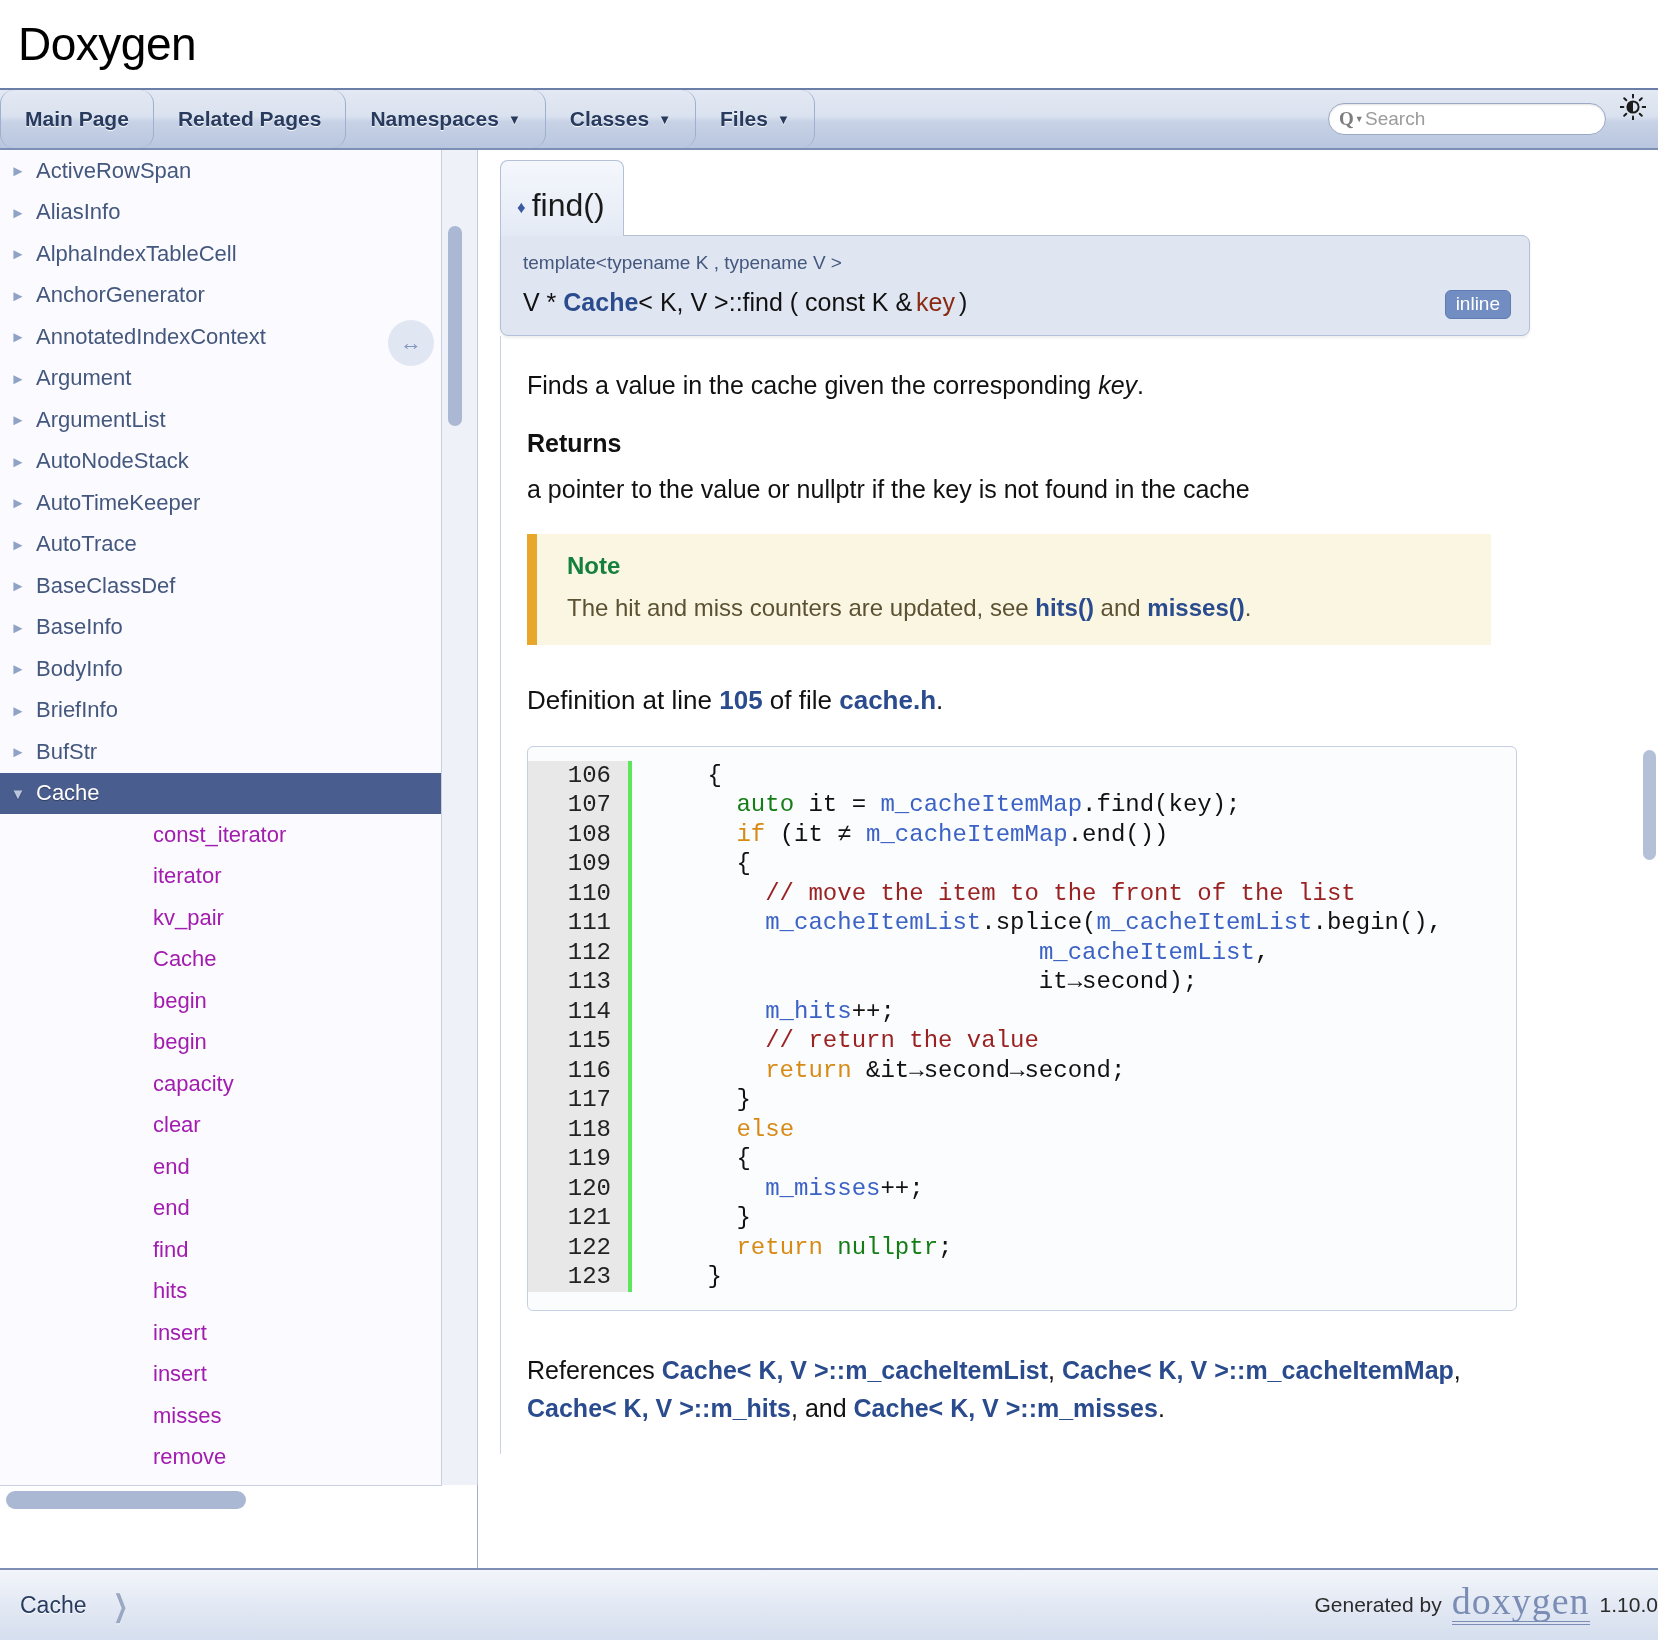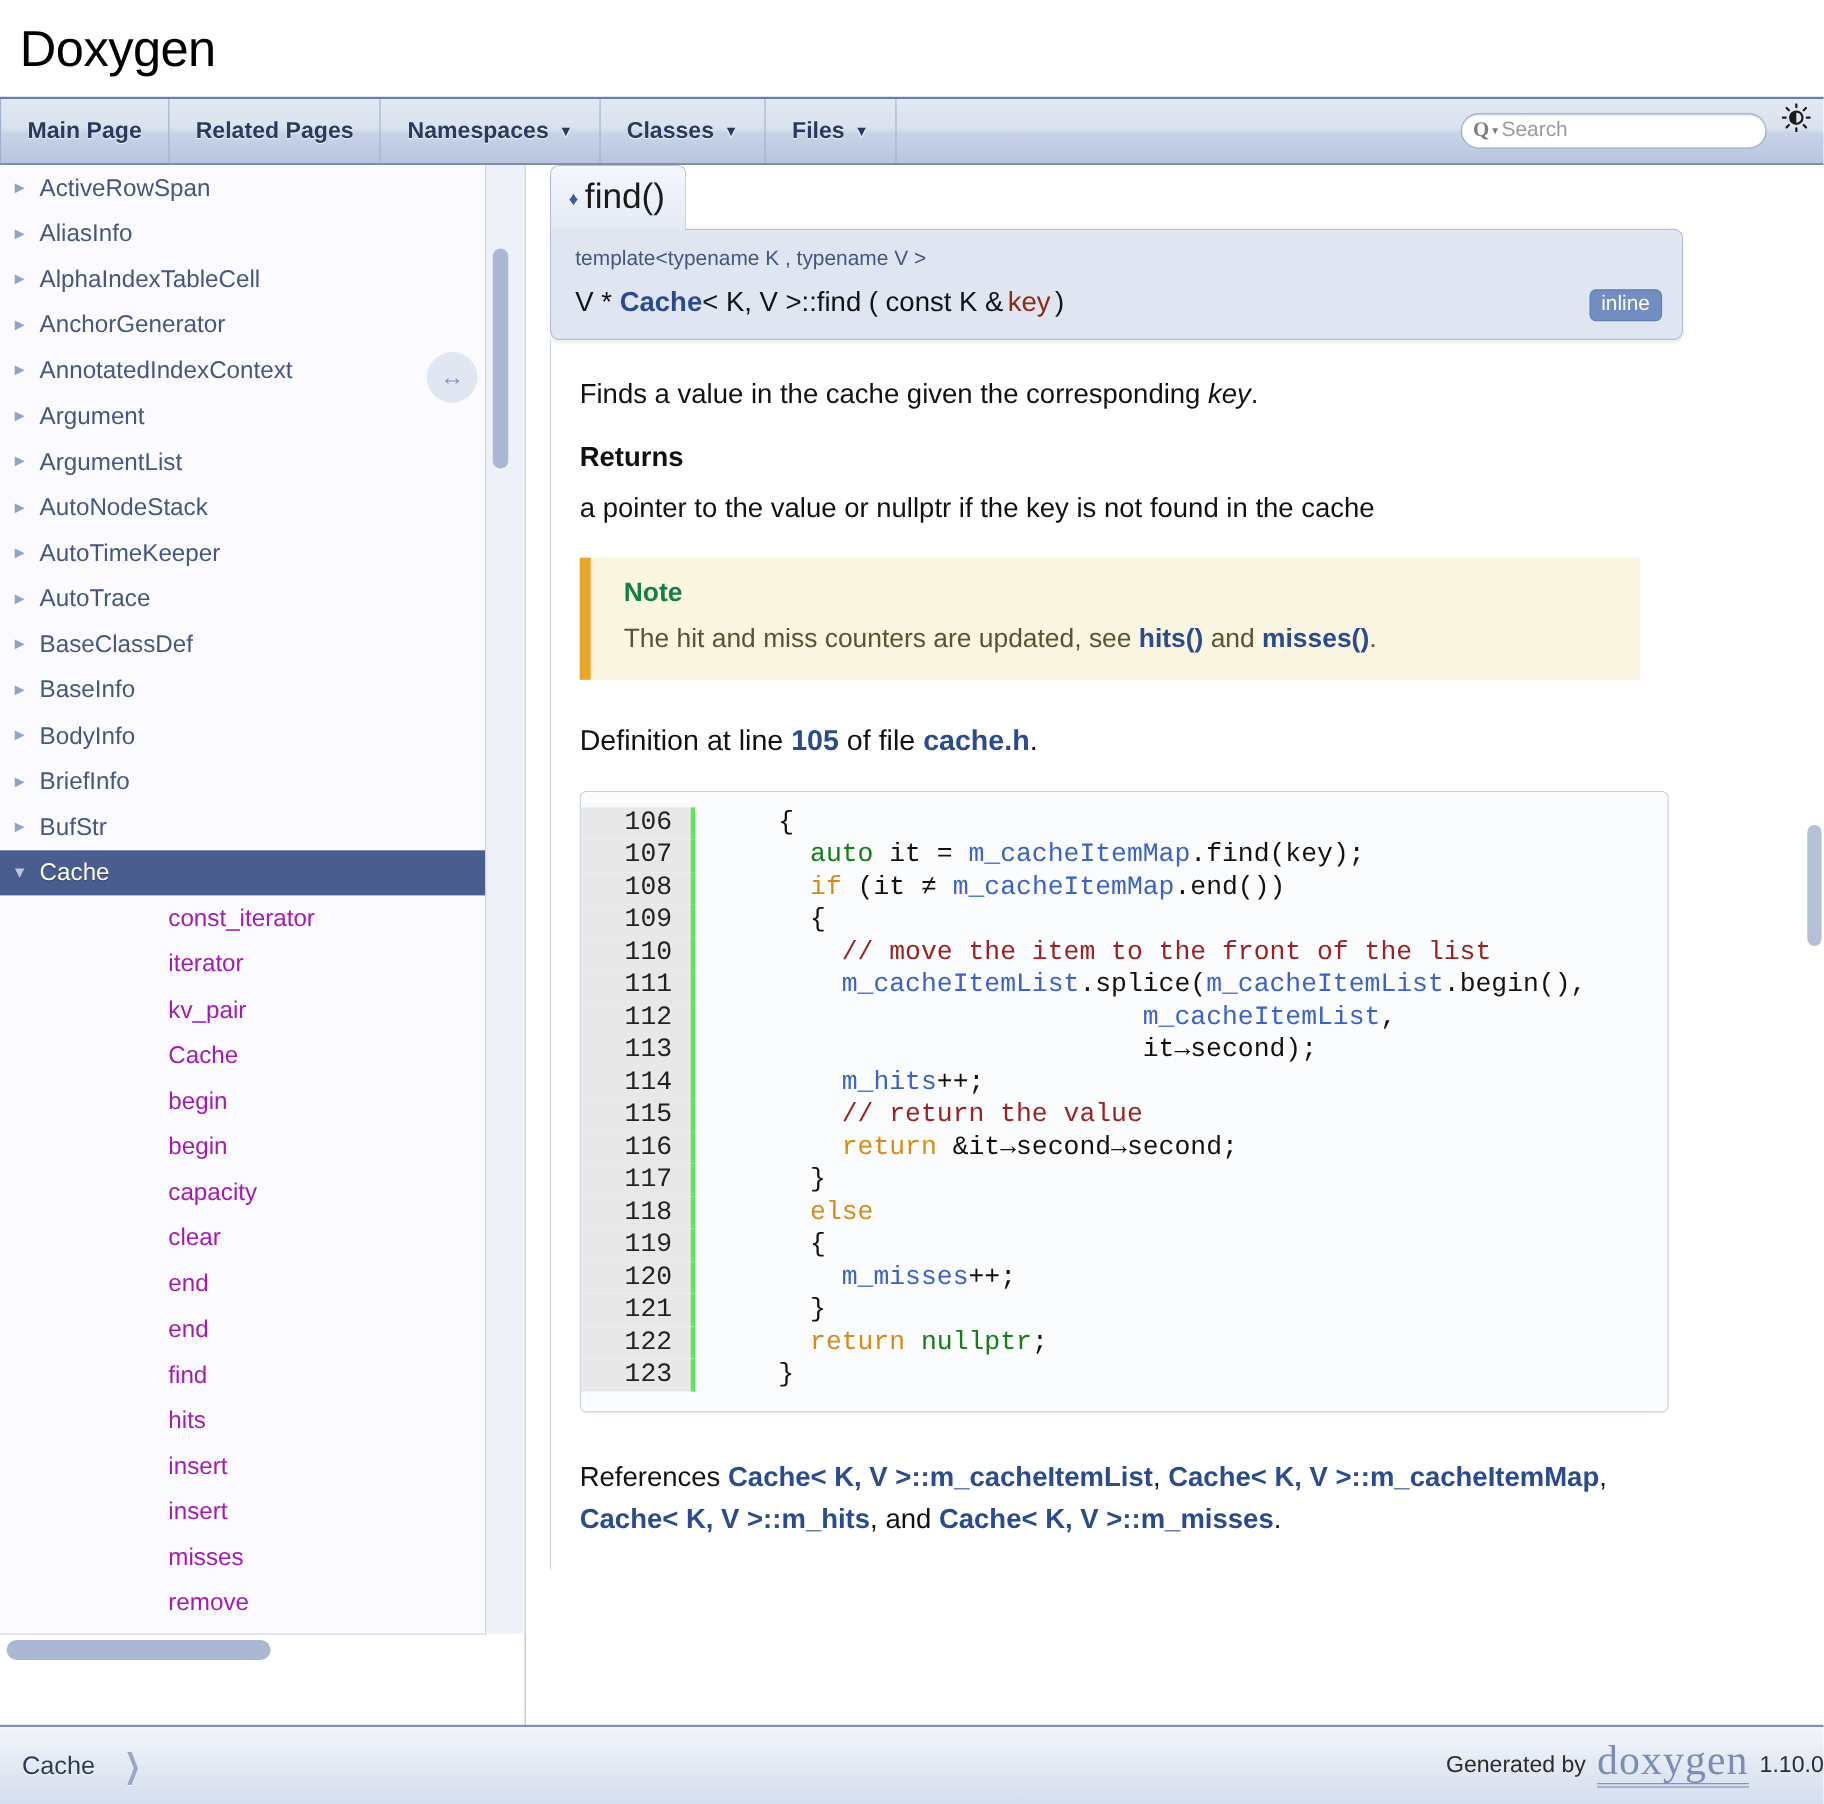--- a/index.html
+++ b/index.html
@@ -48,20 +48,21 @@
     display: flex;
     align-items: center;
     padding: 0 24px;
     font-size: 21px;
     font-weight: bold;
     color: #283a5d;
     text-shadow: 0 1px 1px rgba(255,255,255,0.9);
     border-right: 1px solid #9fb0ce;
     cursor: pointer;
     white-space: nowrap;
+    border-radius: 14px;
   }
   .navtab:first-child { border-left: 1px solid #9fb0ce; }
   .navtab .caret {
     margin-left: 9px;
     font-size: 13px;
     line-height: 1;
     color: #283a5d;
   }
   #navspacer { flex: 1; }
   #searchbox {
@@ -216,23 +217,23 @@
     box-sizing: border-box;
   }
   #content-inner {
     width: 1030px;
     margin-left: 0;
   }
 
   
   .memtitle {
     display: inline-block;
-    margin-top: 0;
+    margin-top: 10px;
     margin-left: 0;
-    padding: 9px 18px 12px 16px;
+    padding: 26px 18px 12px 16px;
     border: 1px solid #b3c0d8;
     border-bottom: none;
     border-radius: 8px 8px 0 0;
     background: linear-gradient(to bottom, #f4f7fc 0%, #e4eaf5 100%);
     font-size: 32px;
     color: #1a1a1a;
     position: relative;
     z-index: 2;
   }
   .memtitle .diamond {

